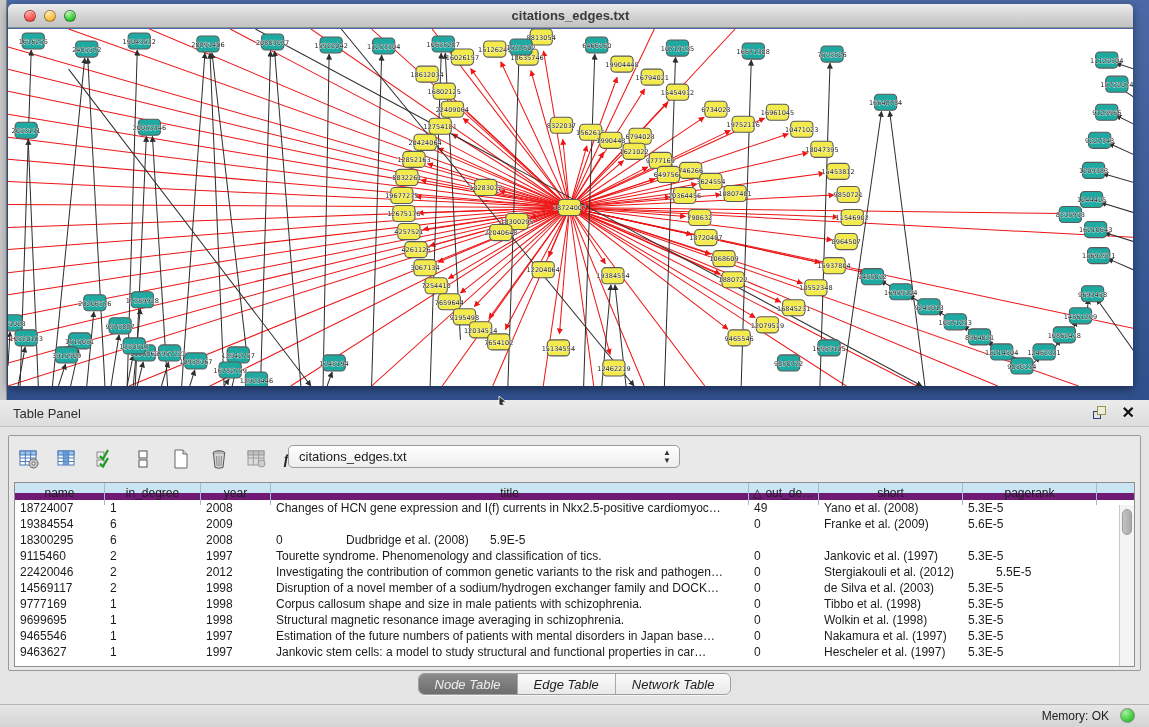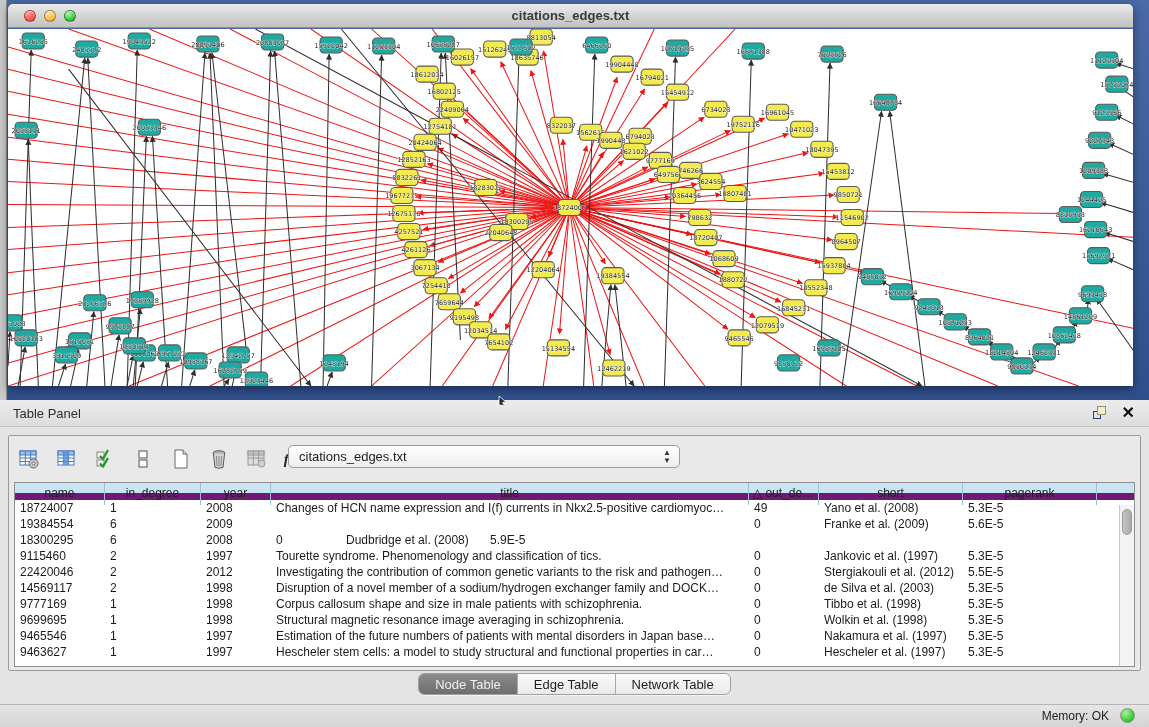--- a/index.html
+++ b/index.html
@@ -60,21 +60,21 @@
   .gr-cell { font-size:12px; color:#1b1b1b; line-height:16px; padding-left:5px;
              overflow:hidden; white-space:nowrap; flex:none; }
   .vscroll { position:absolute; right:0px; top:22px; width:15px; height:162px; background:#f4f4f4; border-left:1px solid #c8c8c8; }
   .vscroll .thumb { position:absolute; left:2px; top:4px; width:10px; height:26px; border-radius:5px;
                     background:linear-gradient(90deg,#c4c4c4,#a9a9a9); border:1px solid #9b9b9b; }
 
   
   .tabs { position:absolute; left:0; right:0; top:273px; display:flex; justify-content:center; }
   .seg { display:flex; height:22px; border:1px solid #9f9f9f; border-radius:6px; overflow:hidden;
          background:linear-gradient(#fbfbfb,#e9e9e9); box-shadow:0 1px 0 rgba(255,255,255,.6); }
-  .seg-btn { padding:0 16px; font-size:13px; color:#1e1e1e; line-height:21px; border-right:1px solid #a8a8a8; }
+  .seg-btn { padding:0 16px; font-size:13px; color:#1e1e1e; line-height:21px; border-right:1px solid #a8a8a8;font-style:italic; }
   .seg-btn:last-child { border-right:none; }
   .seg-btn.active { background:linear-gradient(#8b8b8b,#6e6e6e); color:#efefef; }
 
   
   .statusbar { position:absolute; left:0; top:304px; width:1149px; height:23px;
                background:linear-gradient(#e6e6e6,#d4d4d4); border-top:1px solid #b5b5b5; }
   .memory { position:absolute; right:40px; top:4px; font-size:12px; color:#222; }
   .mem-dot { position:absolute; right:14px; top:3px; width:15px; height:15px; border-radius:50%;
              border:1px solid #8b8b8b; background:radial-gradient(circle at 35% 30%, #a9f0a0, #35cb35 65%, #1ea21e); }
 </style>
@@ -596,21 +596,21 @@
           <div class="gh-cell" style="width: 478px;">title</div>
           <div class="gh-cell" style="width: 70px;">△ out_de…</div>
           <div class="gh-cell" style="width: 144px;">short</div>
           <div class="gh-cell" style="width: 134px;">pagerank</div>
         </div>
       <div class="grid-body" id="grid-body">
           <div class="grid-row">
             <div class="gr-cell" style="width: 90px;">18724007</div>
             <div class="gr-cell" style="width: 96px;">1</div>
             <div class="gr-cell" style="width: 70px;">2008</div>
-            <div class="gr-cell" style="width: 478px;">Changes of HCN name expression and I(f) currents in Nkx2.5-positive cardiomyoc…</div>
+            <div class="gr-cell" style="width: 478px;">Changes of HCN gene expression and I(f) currents in Nkx2.5-positive cardiomyoc…</div>
             <div class="gr-cell" style="width: 70px;">49</div>
             <div class="gr-cell" style="width: 144px;">Yano et al. (2008)</div>
             <div class="gr-cell" style="width: 134px;">5.3E-5</div>
           </div>
           <div class="grid-row">
             <div class="gr-cell" style="width: 90px;">19384554</div>
             <div class="gr-cell" style="width: 96px;">6</div>
             <div class="gr-cell" style="width: 70px;">2009</div>
             <div class="gr-cell" style="width: 478px; margin-top: 24px;">Genome-wide association studies in ADHD.</div>
             <div class="gr-cell" style="width: 70px;">0</div>
@@ -634,21 +634,21 @@
             <div class="gr-cell" style="width: 144px;">Jankovic et al. (1997)</div>
             <div class="gr-cell" style="width: 134px;">5.3E-5</div>
           </div>
           <div class="grid-row">
             <div class="gr-cell" style="width: 90px;">22420046</div>
             <div class="gr-cell" style="width: 96px;">2</div>
             <div class="gr-cell" style="width: 70px;">2012</div>
             <div class="gr-cell" style="width: 478px;">Investigating the contribution of common genetic variants to the risk and pathogen…</div>
             <div class="gr-cell" style="width: 70px;">0</div>
             <div class="gr-cell" style="width: 144px;">Stergiakouli et al. (2012)</div>
-            <div class="gr-cell" style="width: 134px;">5.5E-5</div>
+            <div class="gr-cell" style="width: 134px; margin-left: 28px;">5.5E-5</div>
           </div>
           <div class="grid-row">
             <div class="gr-cell" style="width: 90px;">14569117</div>
             <div class="gr-cell" style="width: 96px;">2</div>
             <div class="gr-cell" style="width: 70px;">1998</div>
             <div class="gr-cell" style="width: 478px;">Disruption of a novel member of a sodium/hydrogen exchanger family and DOCK…</div>
             <div class="gr-cell" style="width: 70px;">0</div>
             <div class="gr-cell" style="width: 144px;">de Silva et al. (2003)</div>
             <div class="gr-cell" style="width: 134px;">5.3E-5</div>
           </div>
@@ -676,21 +676,21 @@
             <div class="gr-cell" style="width: 70px;">1997</div>
             <div class="gr-cell" style="width: 478px;">Estimation of the future numbers of patients with mental disorders in Japan base…</div>
             <div class="gr-cell" style="width: 70px;">0</div>
             <div class="gr-cell" style="width: 144px;">Nakamura et al. (1997)</div>
             <div class="gr-cell" style="width: 134px;">5.3E-5</div>
           </div>
           <div class="grid-row">
             <div class="gr-cell" style="width: 90px;">9463627</div>
             <div class="gr-cell" style="width: 96px;">1</div>
             <div class="gr-cell" style="width: 70px;">1997</div>
-            <div class="gr-cell" style="width: 478px;">Hescheler stem cells: a model to study structural and functional properties in car…</div>
+            <div class="gr-cell" style="width: 478px;">Jankovic stem cells: a model to study structural and functional properties in car…</div>
             <div class="gr-cell" style="width: 70px;">0</div>
             <div class="gr-cell" style="width: 144px;">Hescheler et al. (1997)</div>
             <div class="gr-cell" style="width: 134px;">5.3E-5</div>
           </div>
         </div>
       <div class="vscroll">
           <div class="thumb"></div>
         </div>
     </div>
   </div>

